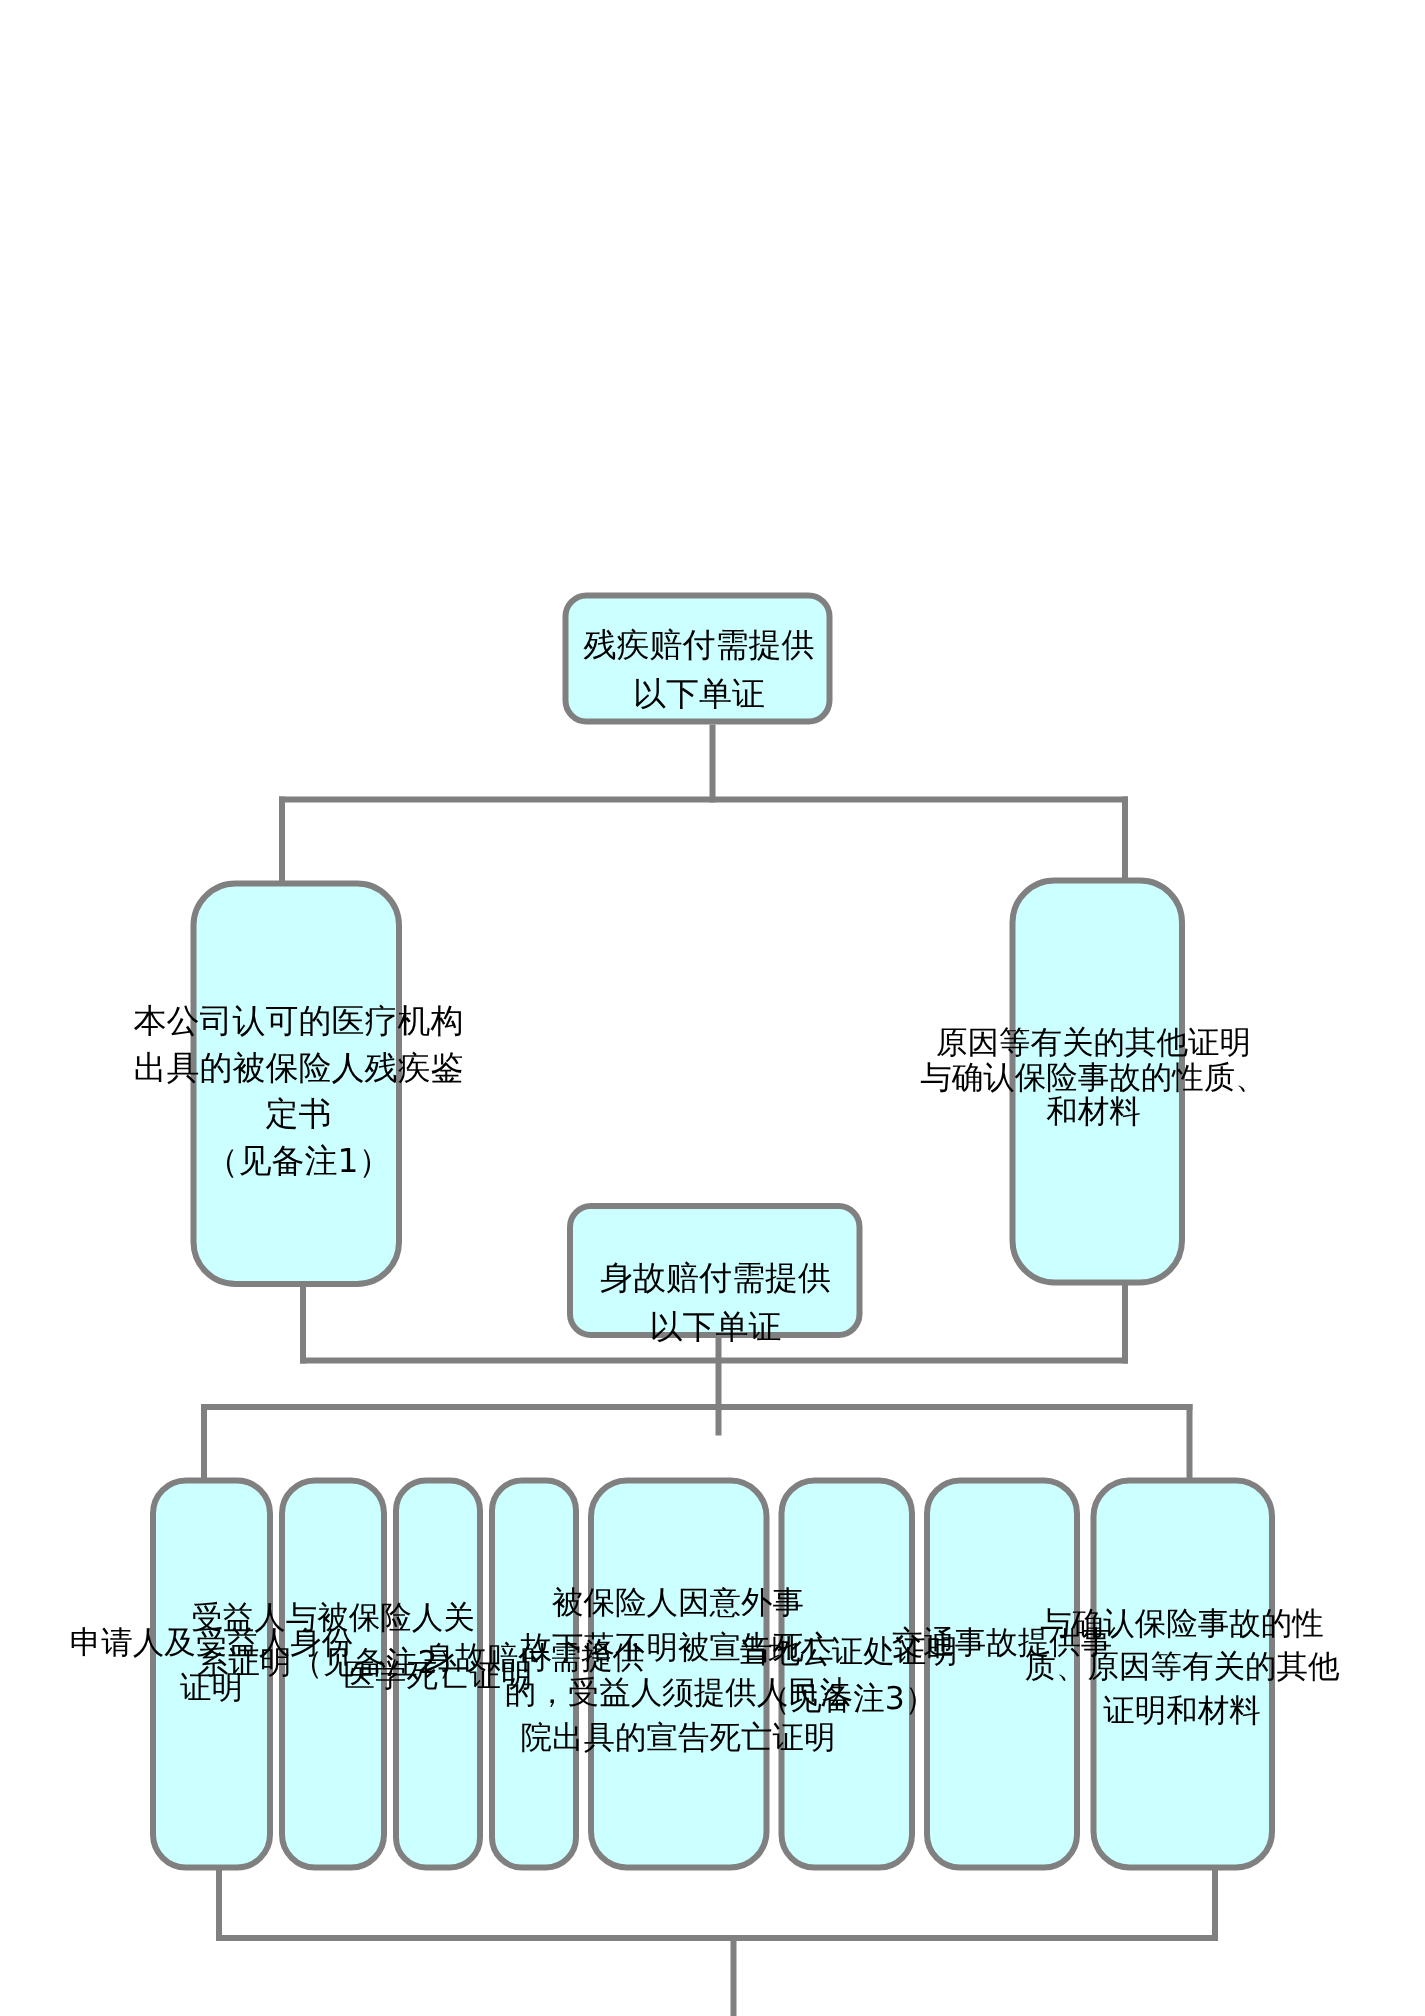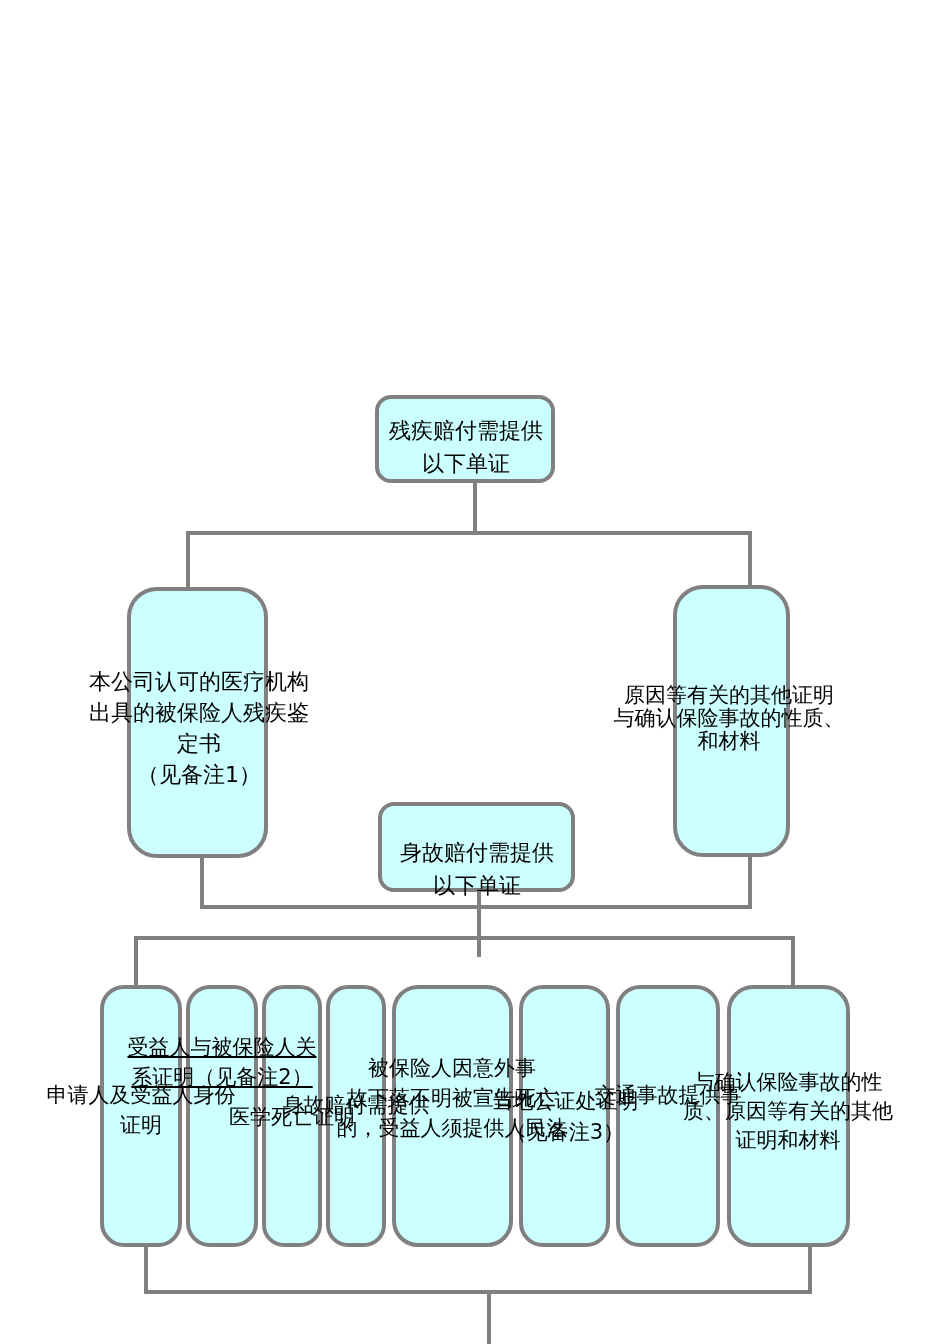--- a/index.html
+++ b/index.html
@@ -74,37 +74,38 @@
   <div class="txt t-big" style="left:267px;top:836px;">
     <div>身故赔付需提供</div>
     <div>以下单证</div>
   </div>
 
   <div class="txt" style="left:-69px;top:1080px;">
     <div>申请人及受益人身份</div>
     <div>证明</div>
   </div>
 
-  <div class="txt" style="left:12px;top:1032px;text-decoration:underline;">
+  <div class="txt" style="left:12px;top:1063px;">
     <div>受益人与被保险人关</div>
     <div>系证明（见备注2）</div>
   </div>
 
   <div class="txt" style="left:82px;top:1102px;">
     <div>医学死亡证明</div>
   </div>
 
   <div class="txt" style="left:146px;top:1090px;line-height:31px;">
     <div>身故赔付需提供</div>
   </div>
 
   <div class="txt" style="left:242px;top:1053px;font-family:Liberation Serif, serif;">
     <div>被保险人因意外事</div>
     <div>故下落不明被宣告死亡</div>
     <div>的，受益人须提供人民法</div>
+    <div>院出具的宣告死亡证明</div>
   </div>
 
   <div class="txt" style="left:355px;top:1086px;line-height:31px;">
     <div>当地公证处证明</div>
     <div>（见备注3）</div>
   </div>
 
   <div class="txt" style="left:458px;top:1081px;line-height:28px;">
     <div>交通事故提供事</div>
   </div>

